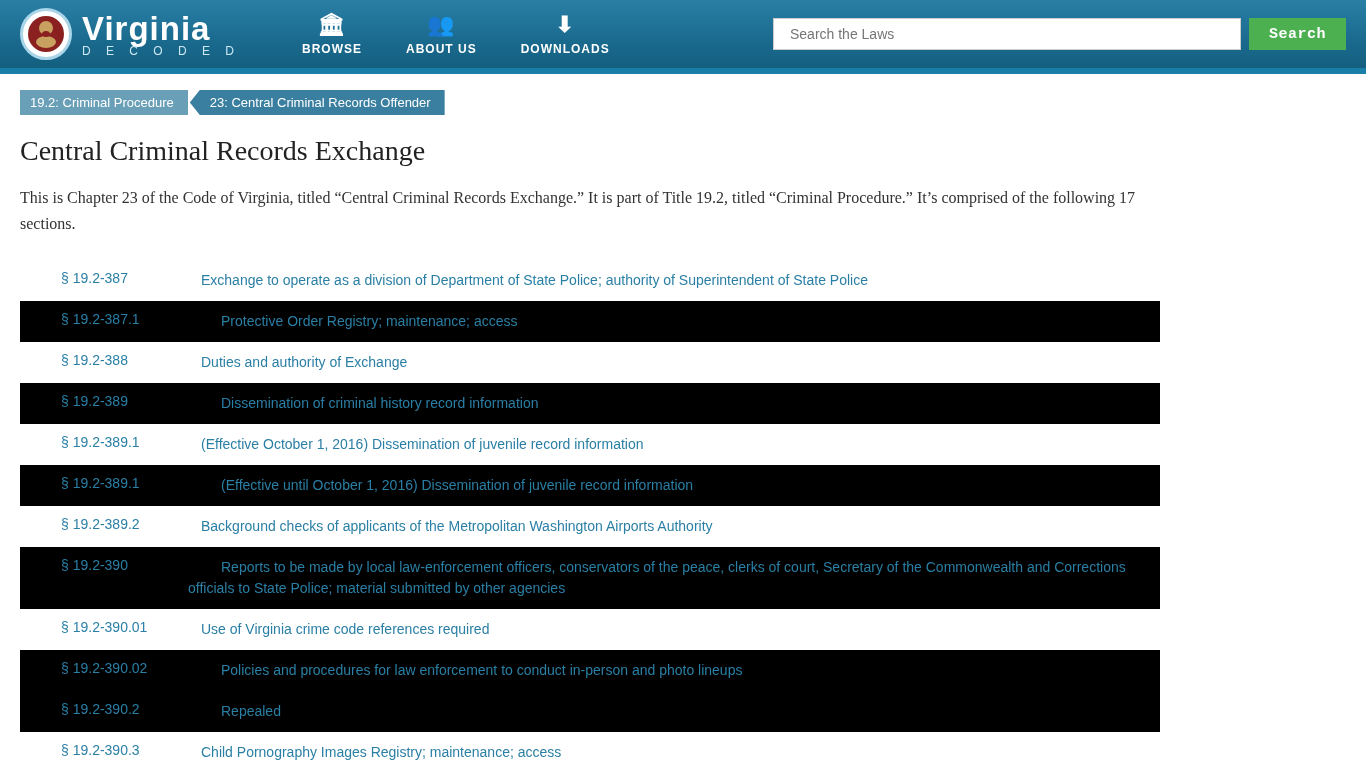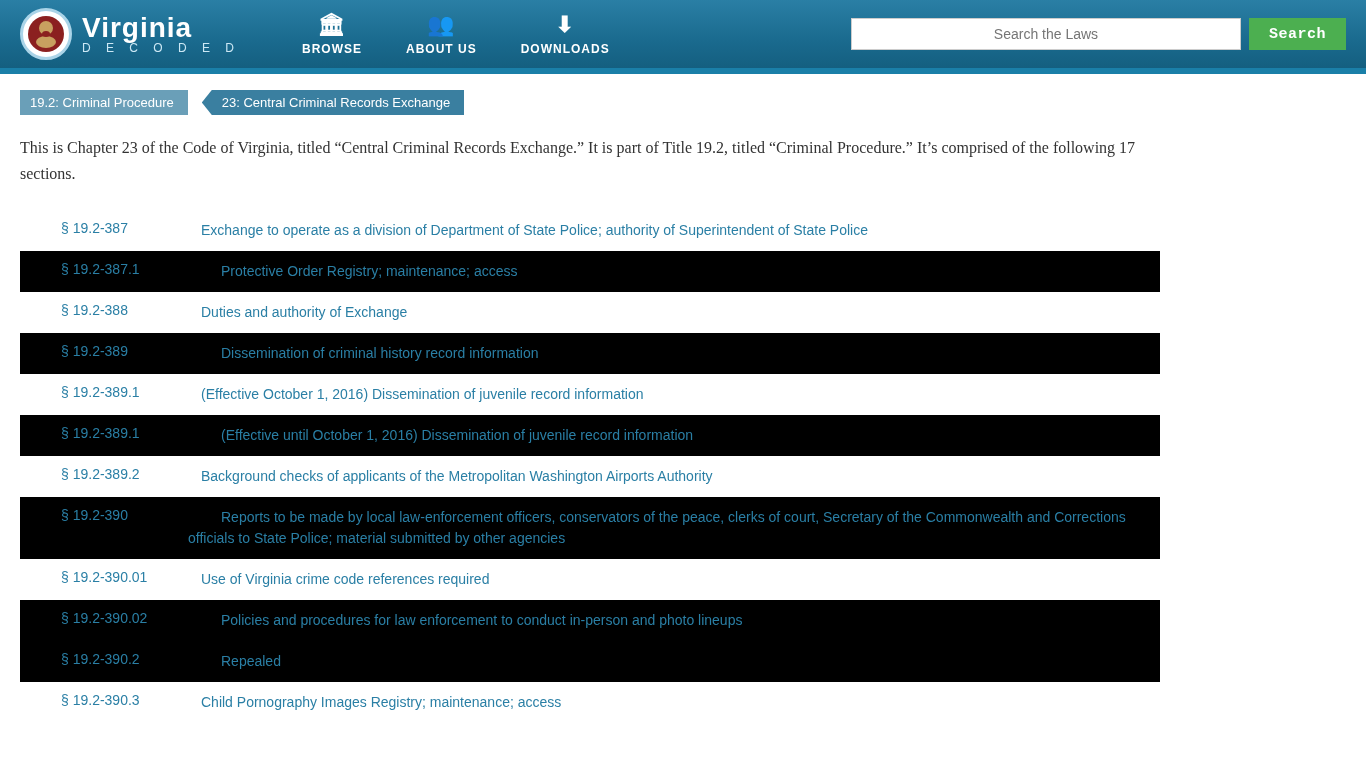--- a/index.html
+++ b/index.html
@@ -32,21 +32,21 @@
       overflow: hidden;
       flex-shrink: 0;
     }
     #logo-circle svg { width: 40px; height: 40px; }
     #site-title {
       display: flex;
       flex-direction: column;
       line-height: 1;
     }
     #site-title .virginia {
-      font-size: 28px;
+      font-size: 33px;
       font-weight: bold;
       color: #fff;
       font-family: Arial, sans-serif;
       letter-spacing: 1px;
     }
     #site-title .decoded {
       font-size: 12px;
       color: #cce8f5;
       letter-spacing: 6px;
       font-family: Arial, sans-serif;
@@ -72,29 +72,28 @@
       gap: 4px;
     }
     .nav-icon { font-size: 22px; }
     #search-area {
       margin-left: auto;
       display: flex;
       align-items: center;
       gap: 8px;
     }
     #search-input {
-      width: 390px;
+      width: 468px;
       height: 32px;
       padding: 0 16px;
       border: 1px solid #ccc;
       font-size: 14px;
       font-family: Arial, sans-serif;
       outline: none;
       color: #999;
-      text-align: center;
     }
     #search-button {
       background: #4caf50;
       color: #fff;
       border: none;
       padding: 0 20px;
       height: 32px;
       font-size: 15px;
       font-weight: bold;
       font-family: Liberation Mono, monospace;
@@ -106,21 +105,21 @@
     #subbar {
       background: #1a7fa8;
       height: 6px;
     }
 
     
     #breadcrumb-area {
       padding: 16px 20px 10px 20px;
       display: flex;
       align-items: center;
-      gap: 12px;
+      gap: 0;
     }
     .breadcrumb-item {
       background: #5a8fa8;
       color: #fff;
       padding: 5px 14px 5px 10px;
       font-family: Arial, sans-serif;
       font-size: 13px;
       text-decoration: none;
       position: relative;
       margin-right: 2px;
@@ -235,24 +234,25 @@
   <div id="search-area">
     <input type="text" id="search-input" placeholder="Search the Laws" style="">
     <button id="search-button">Search</button>
   </div>
 </div>
 
 <div id="subbar"></div>
 
 <div id="breadcrumb-area">
   <a class="breadcrumb-item">19.2: Criminal Procedure</a>
-  <span class="breadcrumb-arrow">23: Central Criminal Records Exchange</span>
+  <span class="breadcrumb-arrow">23: Central Criminal Records Offender</span>
 </div>
 
 <div id="main">
+  <h1 id="page-title">Central Criminal Records Exchange</h1>
   <p id="intro-text">This is Chapter 23 of the Code of Virginia, titled “Central Criminal Records Exchange.” It is part of Title 19.2, titled “Criminal Procedure.” It’s comprised of the following 17 sections.</p>
 
   <div class="sections-table" id="sections-list">
   <div class="section-row white">
         <div class="section-number"><a href="#">§ 19.2-387</a></div>
         <div class="section-title"><a href="#">Exchange to operate as a division of Department of State Police; authority of Superintendent of State Police</a></div>
       </div>
       <div class="section-row shaded">
         <div class="section-number"><a href="#">§ 19.2-387.1</a></div>
         <div class="section-title"><a href="#">Protective Order Registry; maintenance; access</a></div>

